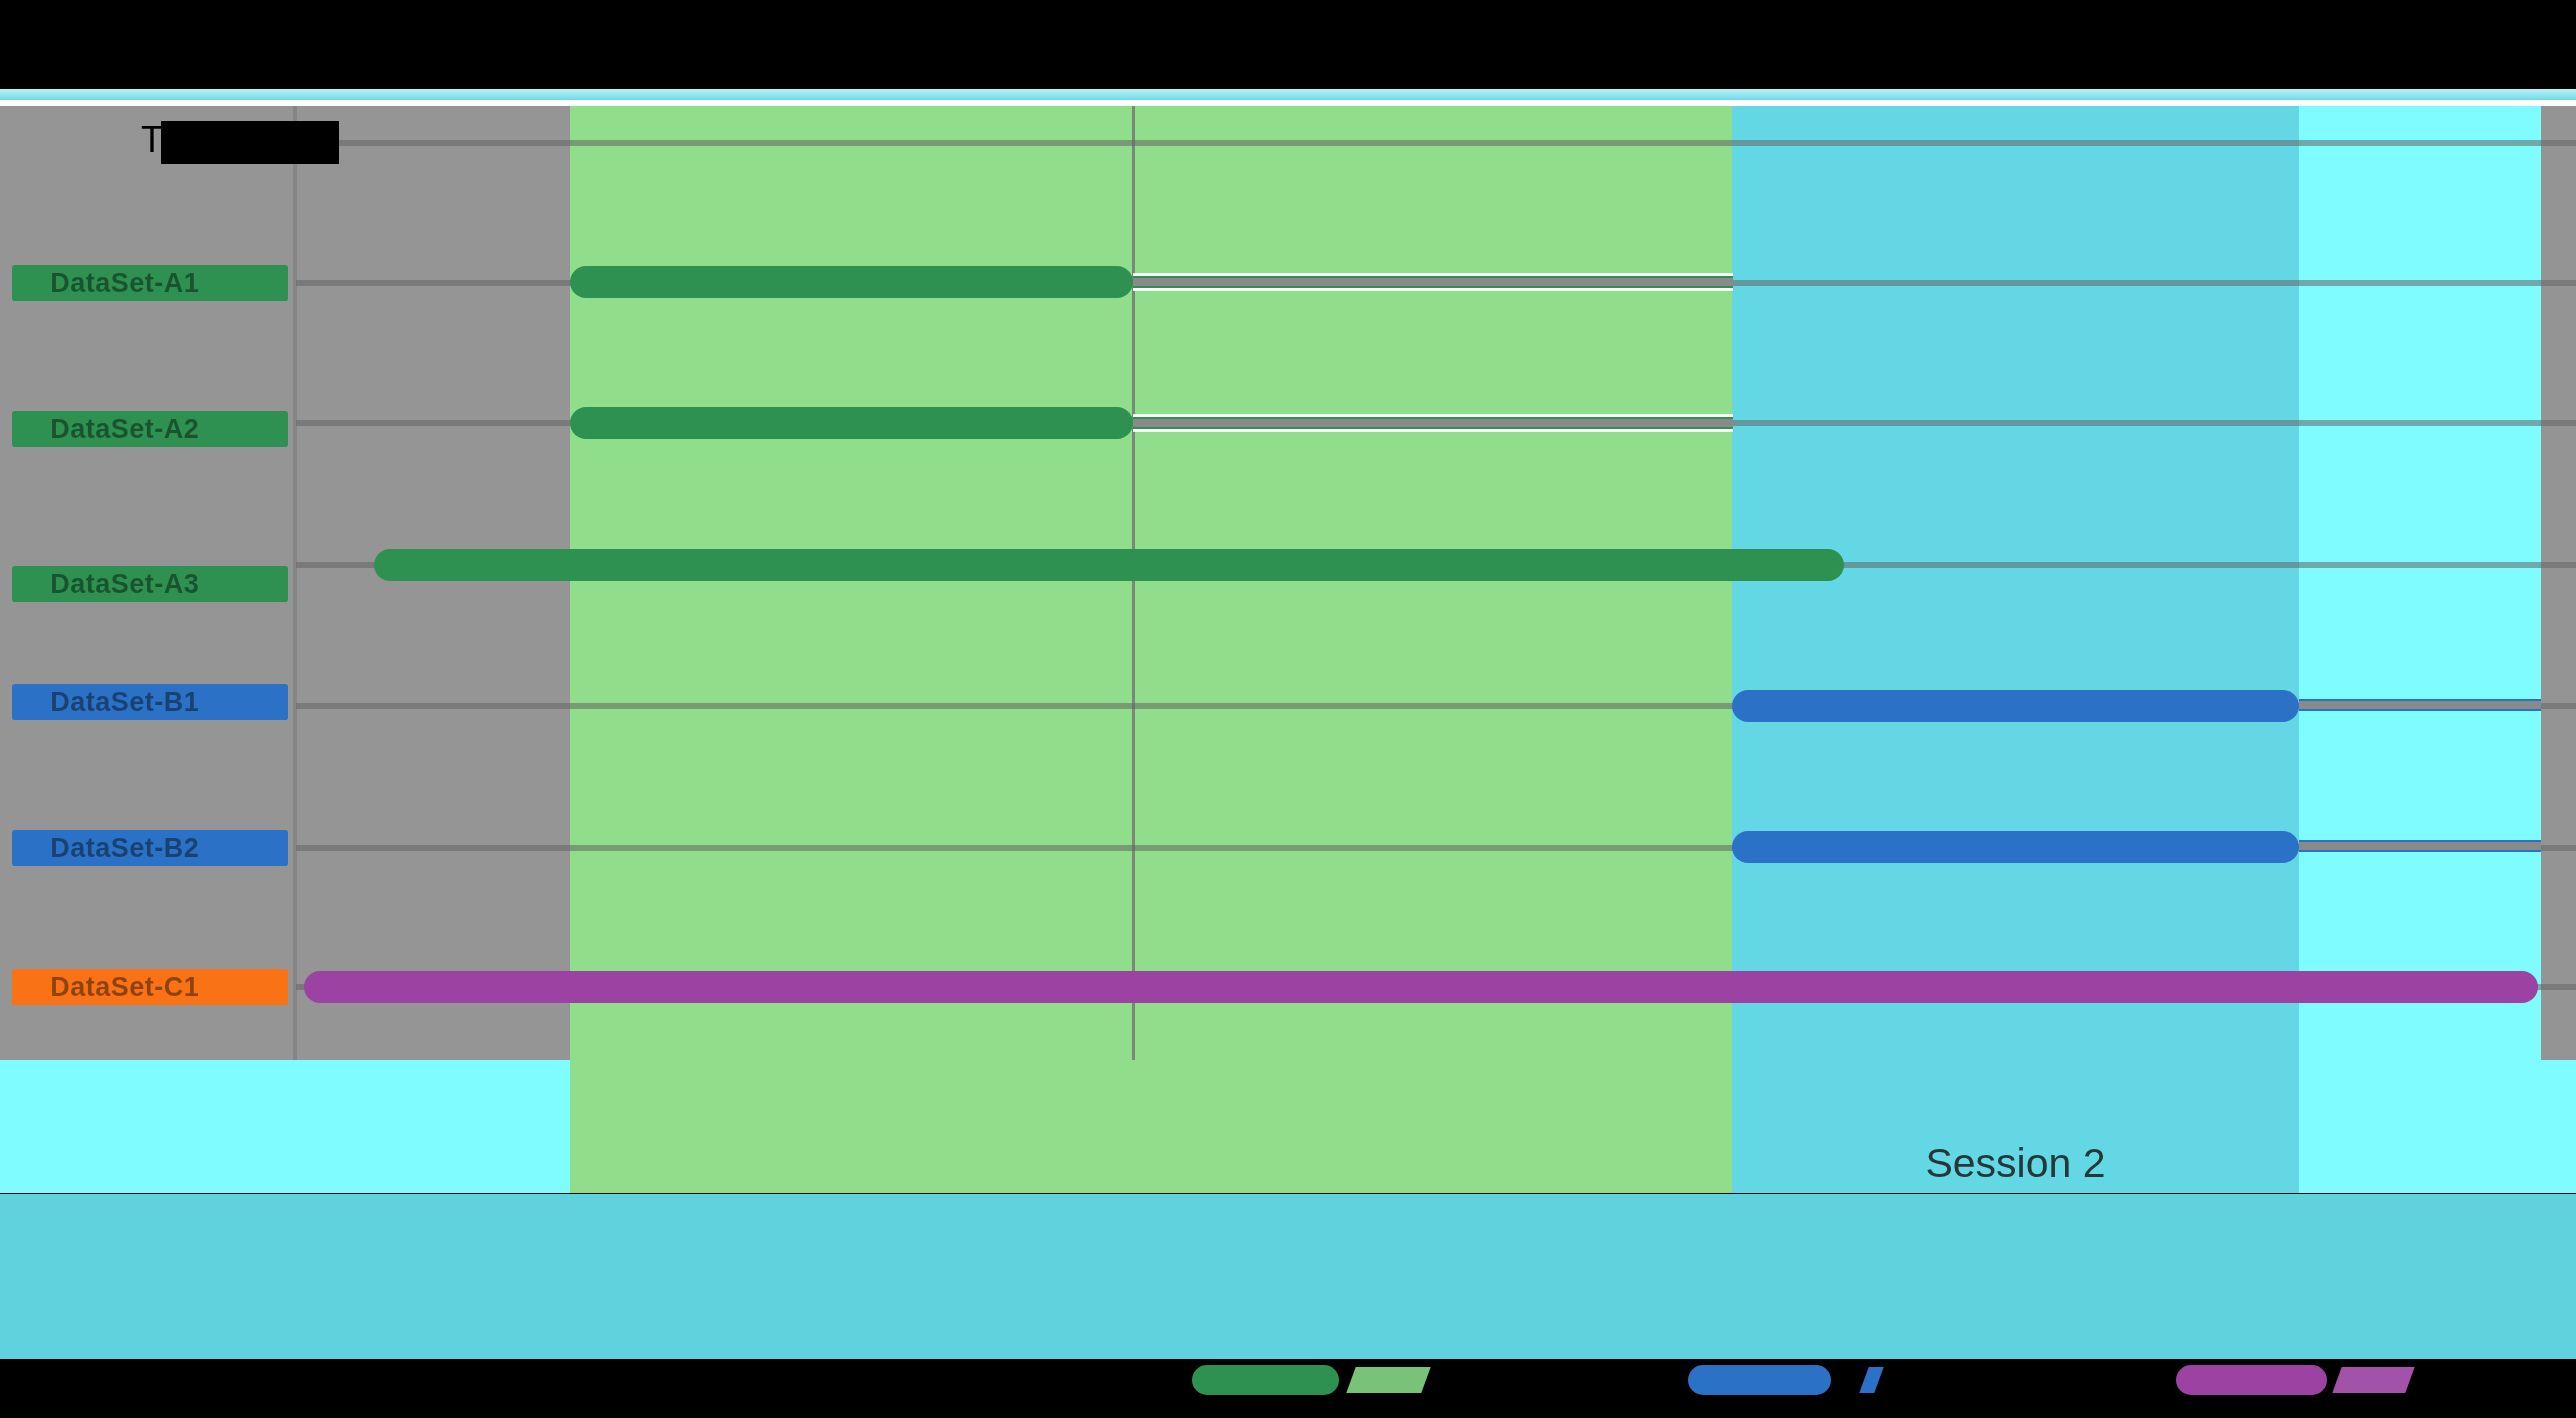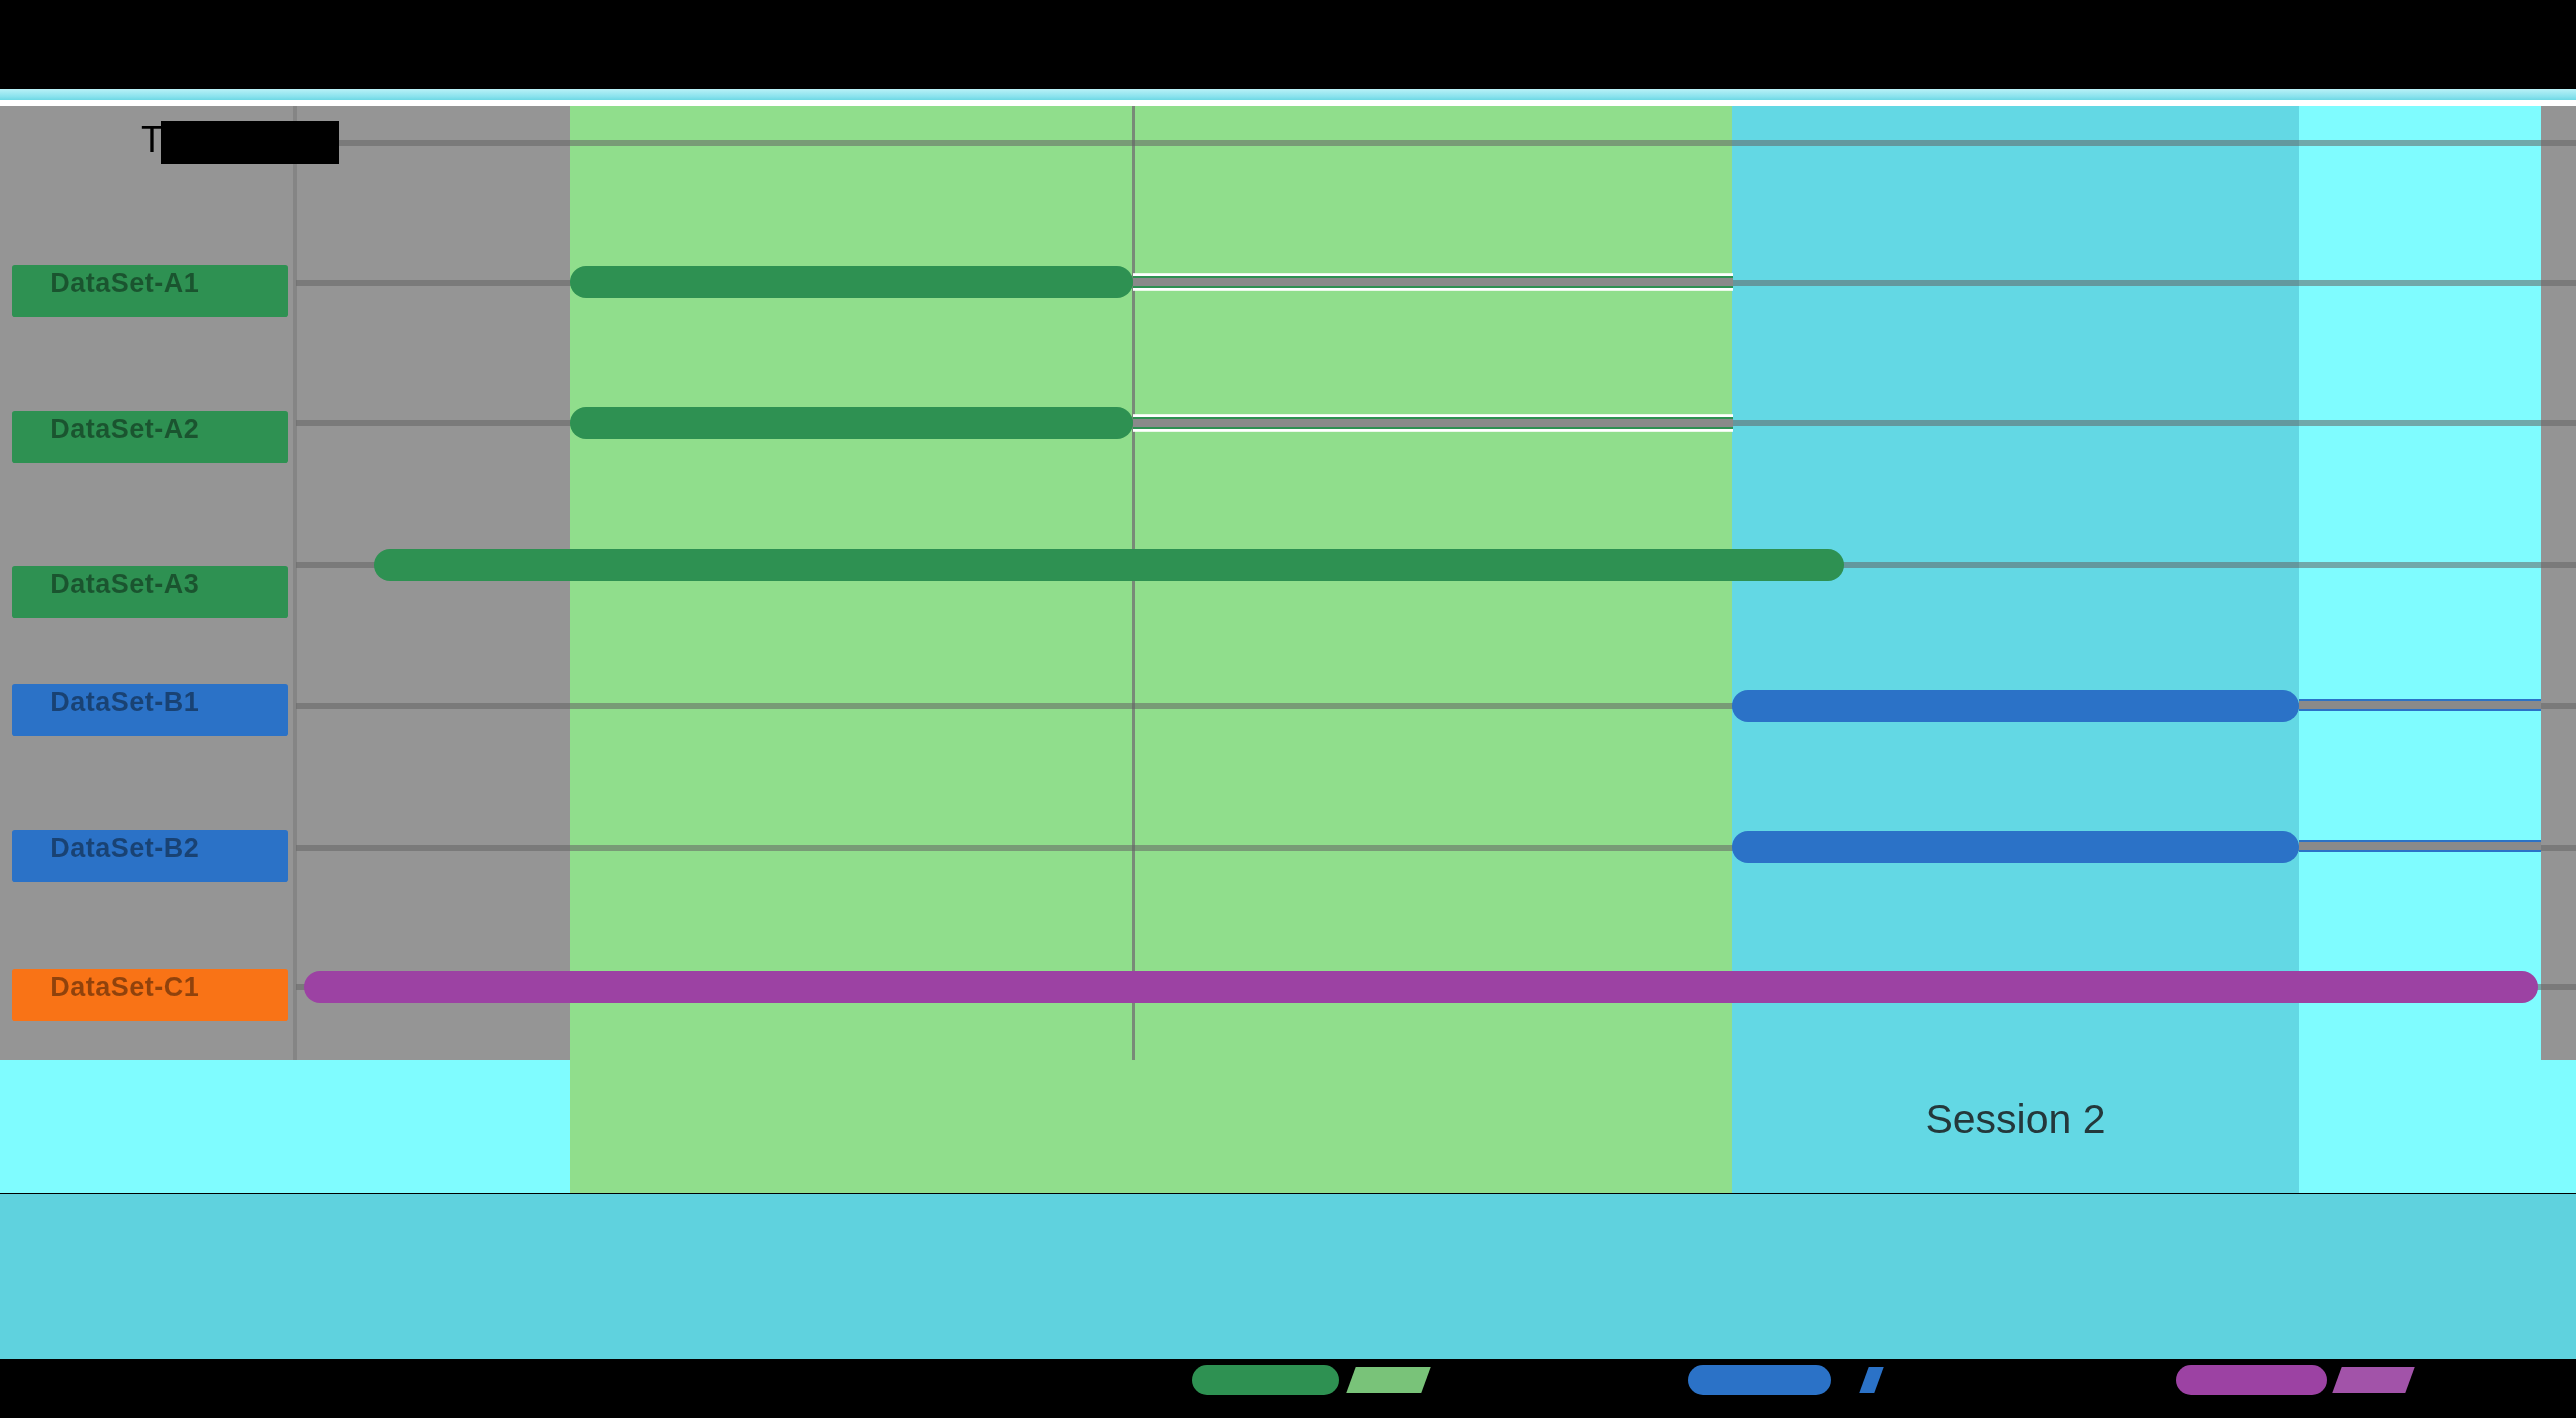--- a/index.html
+++ b/index.html
@@ -31,40 +31,40 @@
   .track{position:absolute;height:8.4px;background:#8a8a8a;
     border-top:2.8px solid;border-bottom:2.8px solid;}
   .track.green{border-color:#2e9152;box-shadow:0 2.8px 0 #fff,0 -2.8px 0 #fff;}
   .track.blue{border-color:#2b72c7;}
 
   .bar{position:absolute;height:32px;border-radius:16px;}
   .bar.green{background:#2e9152;}
   .bar.blue{background:#2b72c7;}
   .bar.purple{background:#9c42a3;}
 
-  .rowlabel{position:absolute;left:12.2px;width:276px;height:52px;
+  .rowlabel{position:absolute;left:12.2px;width:276px;height:36px;
     border-radius:2.8px;line-height:36px;padding-left:38px;box-sizing:border-box;
     font-size:27px;font-weight:700;color:rgba(0,0,0,.42);letter-spacing:0.5px;}
   .rowlabel.green{background:#2e9152;}
   .rowlabel.blue{background:#2b72c7;}
   .rowlabel.purple{background:#f97316;}
 
   
   #header-label{left:141px;top:13px;font-size:36px;color:#000;}
   #header-redaction{left:161px;top:15px;width:178px;height:43px;background:#000;}
 
   
   #band-ext{left:0;top:1060px;width:2576px;height:133px;background:#7ffcff;}
   .ext{position:absolute;top:0;height:133px;}
   #ext-s1{left:570px;width:1163px;background:#90de8c;}
   #ext-s2{left:1732px;width:567px;background:#63d8e4;}
   .session-label{position:absolute;top:36px;font-size:41px;color:#24383b;
     text-align:center;}
   #session1-label{left:570px;width:563px;}
-  #session2-label{left:1732px;width:567px;}
+  #session2-label{left:1732px;width:567px;margin-top:44px;}
 
   
   .legend-pill{position:absolute;top:1365px;height:30px;border-radius:15px;}
   #legend-green{left:1192px;width:147px;background:#2e9152;}
   #legend-blue{left:1688px;width:143px;background:#2b72c7;}
   #legend-purple{left:2176px;width:151px;background:#9c42a3;}
   .legend-slash{position:absolute;top:1367px;height:26px;transform:skewX(-20deg);}
   #slash-green{left:1351px;width:75px;background:#8ee58e;opacity:.85;}
   #slash-blue{left:1864px;width:15px;background:#2b72c7;}
   #slash-purple{left:2337px;width:73px;background:#b45cbb;opacity:.9;}

